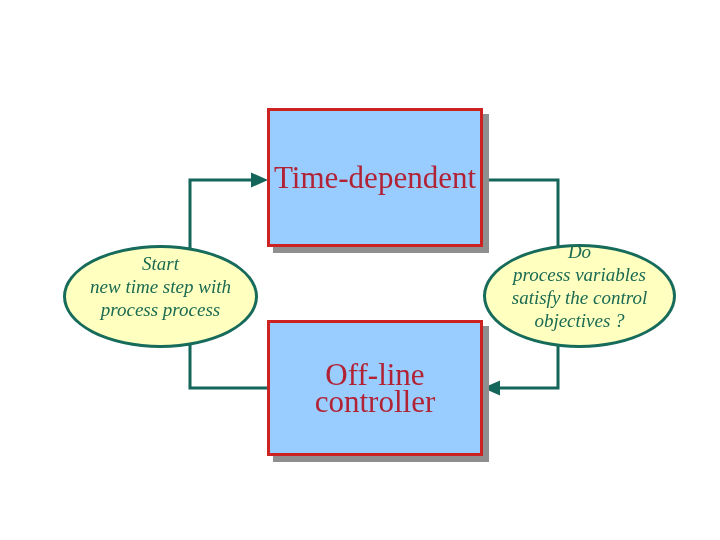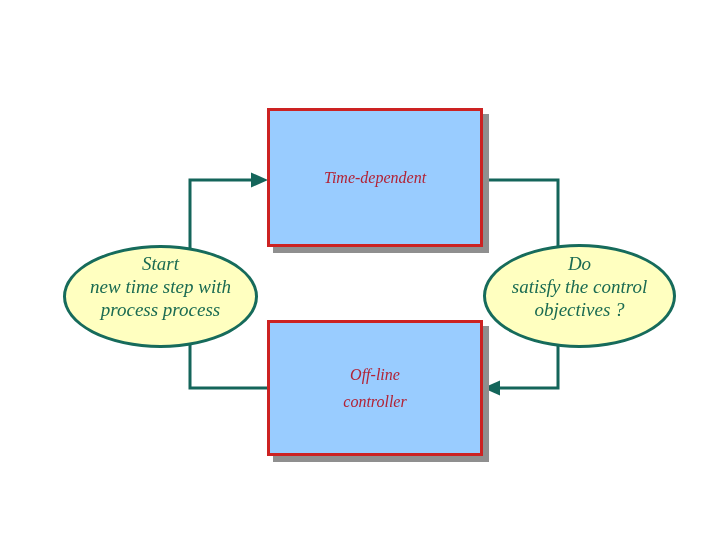--- a/index.html
+++ b/index.html
@@ -58,24 +58,23 @@
     width: 216px;
     height: 139px;
   }
   .box-controller {
     left: 267px;
     top: 320px;
     width: 216px;
     height: 136px;
   }
   .box-label {
-    font-size: 16px;
+    font-size: 31px;
     line-height: 27px;
     color: #b22235;
-    font-style: italic;
   }
   .box-label span { display: block; }
   .flow-ellipse {
     position: absolute;
     z-index: 2;
     box-sizing: border-box;
     background: #ffffc0;
     border: 3px solid #166b5b;
     border-radius: 50%;
     display: flex;
@@ -136,18 +135,19 @@
     <div class="ellipse-label">
       <span>Start</span>
       <span>new time step with</span>
       <span>process process</span>
     </div>
   </div>
 
   <div class="flow-ellipse ellipse-check">
     <div class="ellipse-label">
       <span>Do</span>
+      <span>process variables</span>
       <span>satisfy the control</span>
       <span>objectives ?</span>
     </div>
   </div>
 
 </div>
 
 </body></html>

